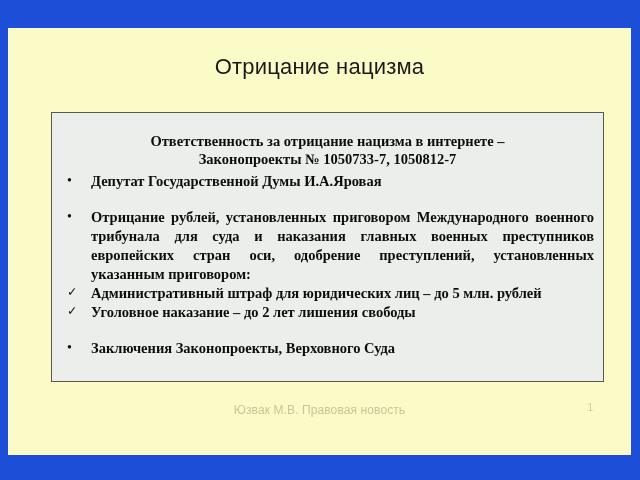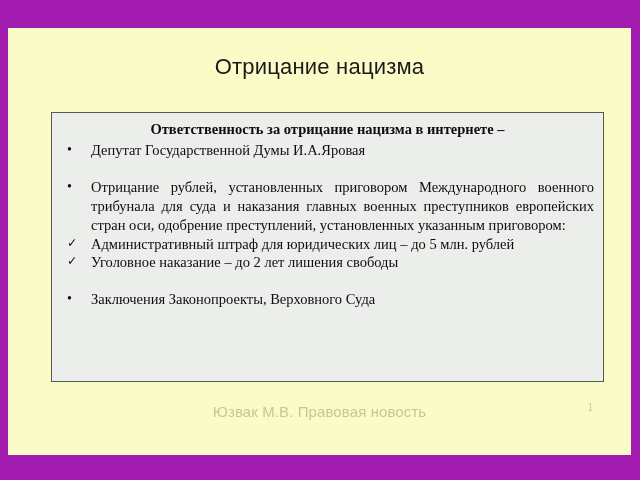--- a/index.html
+++ b/index.html
@@ -13,21 +13,21 @@
     overflow: hidden;
     font-family: "Liberation Serif", serif;
   }
 
   #slide-frame {
     position: absolute;
     left: 0;
     top: 0;
     width: 640px;
     height: 480px;
-    background: #a21caf;
+    background: #1d4ed8;
   }
 
   #slide-canvas {
     position: absolute;
     left: 8px;
     top: 28px;
     width: 623px;
     height: 427px;
     background: #fbfbc8;
     overflow: hidden;
@@ -58,21 +58,21 @@
     padding: 7px 9px 0 9px;
   }
 
   #box-heading {
     text-align: center;
     font-family: "Liberation Serif", serif;
     font-size: 14.5px;
     font-weight: bold;
     color: #0d0d0d;
     line-height: 1.26;
-    margin: 0 0 3px 0;
+    margin: 12px 0 3px 0;
   }
   #box-heading .heading-line {
     display: block;
   }
 
   ul.bullet-list {
     list-style: none;
     margin: 0;
     padding: 0;
   }
@@ -103,33 +103,34 @@
     line-height: 1.30;
   }
   li.bullet-item .marker.check {
     font-size: 12.5px;
     line-height: 1.38;
   }
   li.bullet-item .bullet-text {
     display: block;
     text-align: justify;
     text-justify: inter-word;
+    font-weight: bold;
   }
   li.bullet-item.no-justify .bullet-text {
     text-align: left;
   }
 
   #footer-note {
     position: absolute;
     left: 0;
     top: 375px;
     width: 623px;
     text-align: center;
     font-family: "Liberation Sans", sans-serif;
-    font-size: 15px;
+    font-size: 12px;
     color: #c9c78f;
     letter-spacing: 0.1px;
   }
 
   #page-number {
     position: absolute;
     right: 38px;
     top: 374px;
     font-family: "Liberation Sans", sans-serif;
     font-size: 10px;
@@ -142,20 +143,21 @@
 <div id="slide-frame">
 
   <div id="slide-canvas">
 
     <div id="slide-title">Отрицание нацизма</div>
 
     <div id="content-box">
 
       <div id="box-heading">
         <span class="heading-line">Ответственность за отрицание нацизма в интернете –</span>
+        <span class="heading-line">Законопроекты № 1050733-7, 1050812-7</span>
       </div>
 
       <ul class="bullet-list">
 
         <li class="bullet-item no-justify">
           <span class="marker dot">•</span>
           <span class="bullet-text">Депутат Государственной Думы И.А.Яровая</span>
         </li>
 
         <li class="bullet-item spaced">

